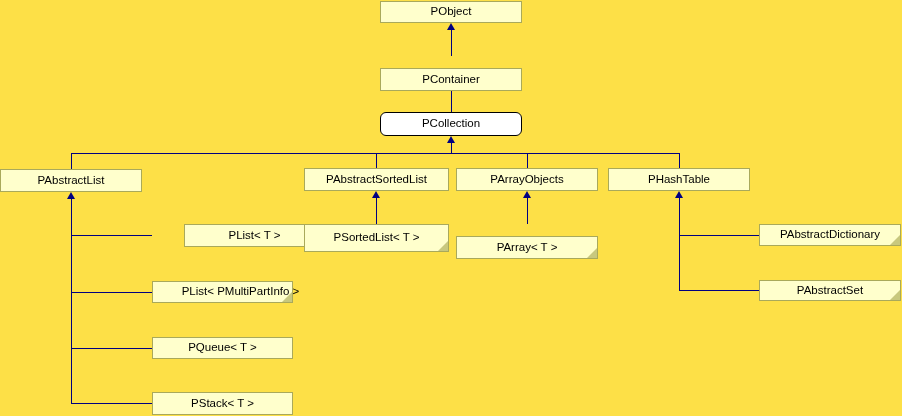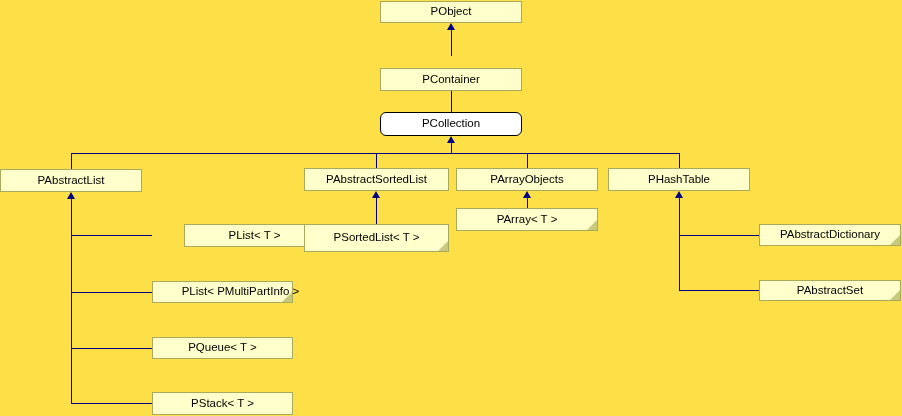--- a/index.html
+++ b/index.html
@@ -85,19 +85,19 @@
     <div class="arrow" style="left: 675px; top: 191px;"></div>
     <div class="node" style="left: 380px; top: 1px; width: 142px; height: 22px;">PObject</div>
     <div class="node" style="left: 380px; top: 56px; width: 142px; height: 23px; margin-top: 12px;">PContainer</div>
     <div class="node focus" style="left: 380px; top: 112px; width: 142px; height: 24px; border-radius: 6px;">PCollection</div>
     <div class="node" style="left: 0px; top: 169px; width: 142px; height: 23px;">PAbstractList</div>
     <div class="node" style="left: 304px; top: 168px; width: 145px; height: 23px;">PAbstractSortedList</div>
     <div class="node" style="left: 456px; top: 168px; width: 142px; height: 23px;">PArrayObjects</div>
     <div class="node" style="left: 608px; top: 168px; width: 142px; height: 23px;">PHashTable</div>
     <div class="node note" style="left: 152px; top: 224px; width: 141px; height: 23px; margin-left: 32px;">PList&lt; T &gt;</div>
     <div class="node note" style="left: 304px; top: 224px; width: 145px; height: 28px;">PSortedList&lt; T &gt;</div>
-    <div class="node note" style="left: 456px; top: 208px; width: 142px; height: 23px;">PArray&lt; T &gt;</div>
+    <div class="node note" style="left: 456px; top: 236px; width: 142px; height: 23px;">PArray&lt; T &gt;</div>
     <div class="node note" style="left: 759px; top: 224px; width: 142px; height: 22px;">PAbstractDictionary</div>
     <div class="node note" style="left: 152px; top: 281px; width: 141px; height: 22px; padding-left: 36px;">PList&lt; PMultiPartInfo &gt;</div>
     <div class="node note" style="left: 759px; top: 280px; width: 142px; height: 21px;">PAbstractSet</div>
     <div class="node" style="left: 152px; top: 337px; width: 141px; height: 22px;">PQueue&lt; T &gt;</div>
     <div class="node" style="left: 152px; top: 392px; width: 141px; height: 23px;">PStack&lt; T &gt;</div>
   </div>
 
 </body></html>

